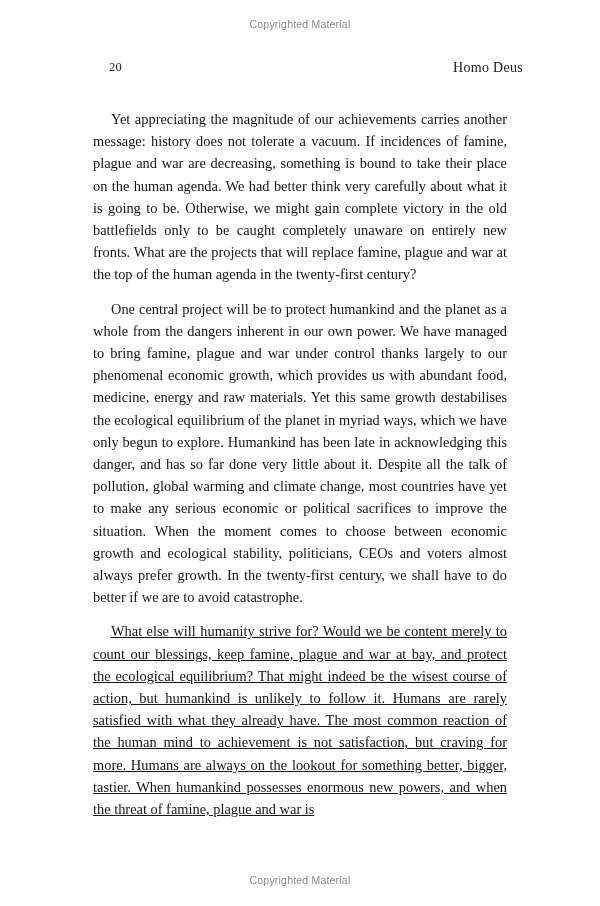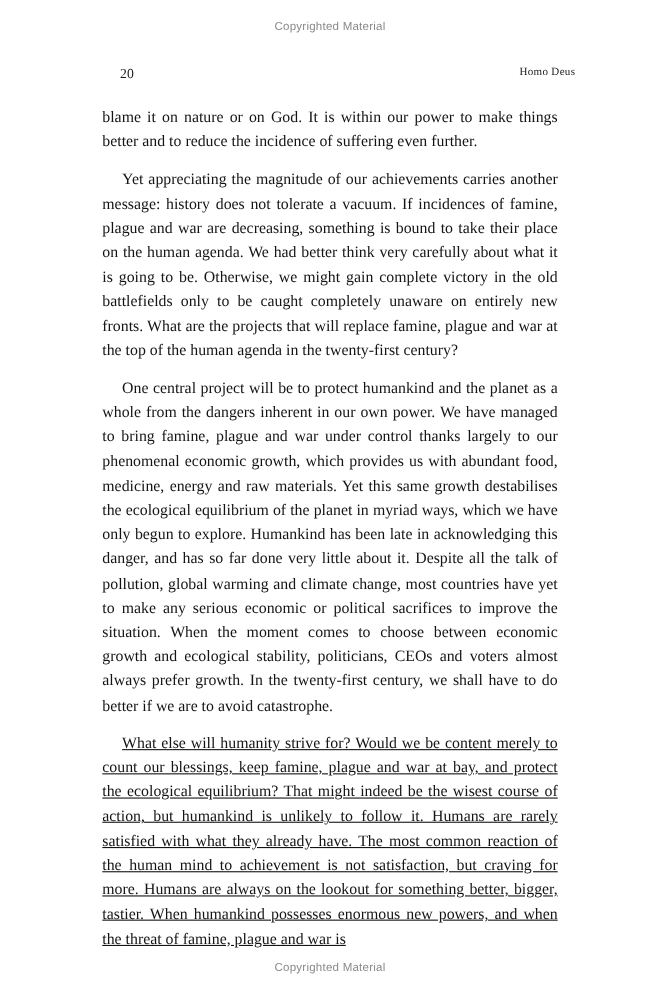--- a/index.html
+++ b/index.html
@@ -47,21 +47,21 @@
     align-items: flex-start;
     font-family: "Liberation Serif", serif;
     margin-left: 20px;
   }
   .folio {
     font-size: 12.5px;
     color: #1a1a1a;
     letter-spacing: 0.3px;
   }
   .book-title {
-    font-size: 10px;
+    font-size: 14px;
     color: #1a1a1a;
     letter-spacing: 0.3px;
   }
   .body-text {
     position: absolute;
     top: 96px;
     left: 93px;
     width: 414px;
     font-size: 14.4px;
     line-height: 22.2px;
@@ -89,21 +89,20 @@
 <div class="page">
 
   <div class="watermark watermark-top">Copyrighted Material</div>
 
   <div class="running-head">
     <span class="folio">20</span>
     <span class="book-title">Homo Deus</span>
   </div>
 
   <div class="body-text">
-    <p>blame it on nature or on God. It is within our power to make things better and to reduce the incidence of suffering even further.</p>
     <p class="indent">Yet appreciating the magnitude of our achievements carries another message: history does not tolerate a vacuum. If incidences of famine, plague and war are decreasing, something is bound to take their place on the human agenda. We had better think very carefully about what it is going to be. Otherwise, we might gain complete victory in the old battlefields only to be caught com­pletely unaware on entirely new fronts. What are the projects that will replace famine, plague and war at the top of the human agenda in the twenty-first century?</p>
     <p class="indent">One central project will be to protect humankind and the planet as a whole from the dangers inherent in our own power. We have managed to bring famine, plague and war under control thanks largely to our phenomenal economic growth, which provides us with abundant food, medicine, energy and raw materials. Yet this same growth destabilises the ecological equilibrium of the planet in myriad ways, which we have only begun to explore. Humankind has been late in acknowledging this danger, and has so far done very little about it. Despite all the talk of pollution, global warming and climate change, most countries have yet to make any serious economic or political sacrifices to improve the situation. When the moment comes to choose between economic growth and ecological stability, politicians, CEOs and voters almost always prefer growth. In the twenty-first century, we shall have to do bet­ter if we are to avoid catastrophe.</p>
     <p class="indent">What else will humanity strive for? Would we be content merely to count our blessings, keep famine, plague and war at bay, and pro­tect the ecological equilibrium? That might indeed be the wisest course of action, but humankind is unlikely to follow it. Humans are rarely satisfied with what they already have. The most common reaction of the human mind to achievement is not satisfaction, but craving for more. Humans are always on the lookout for some­thing better, bigger, tastier. When humankind possesses enormous new powers, and when the threat of famine, plague and war is</p>
   </div>
 
   <div class="watermark watermark-bottom">Copyrighted Material</div>
 
 </div>
 
 </body></html>

